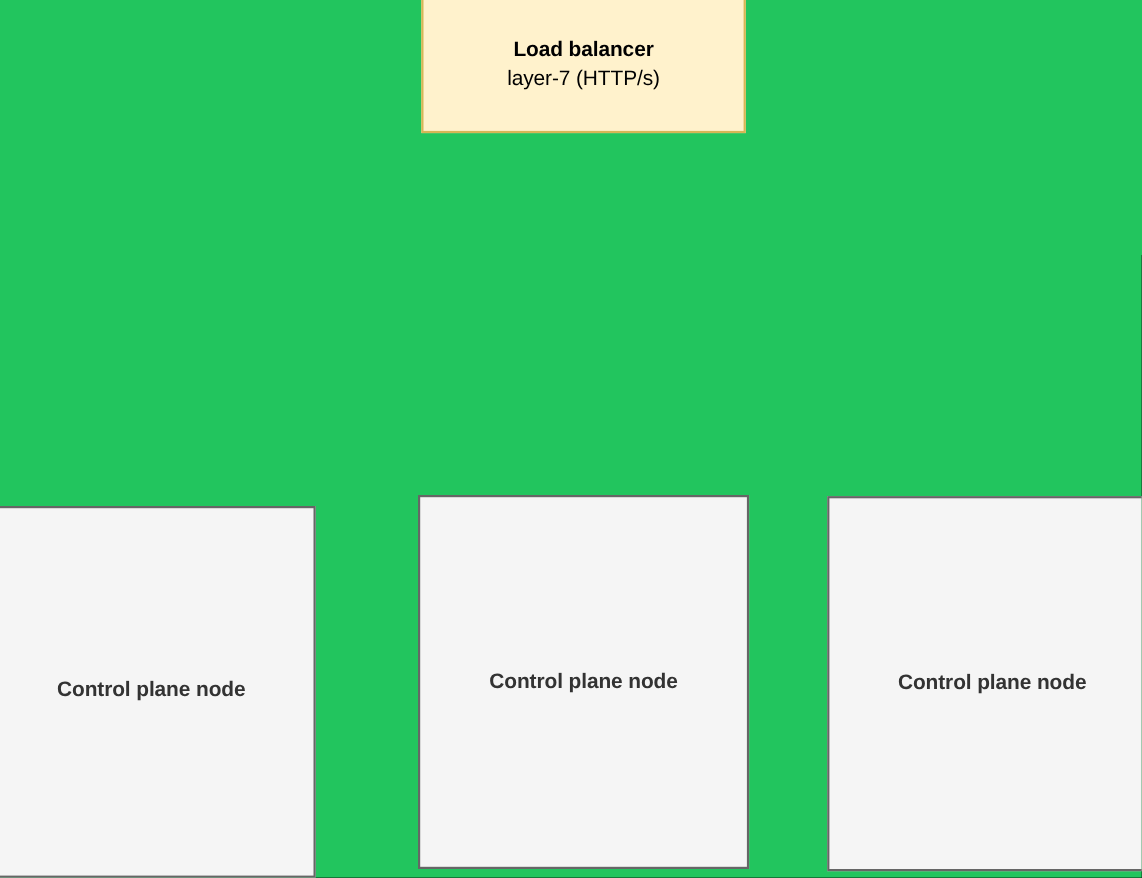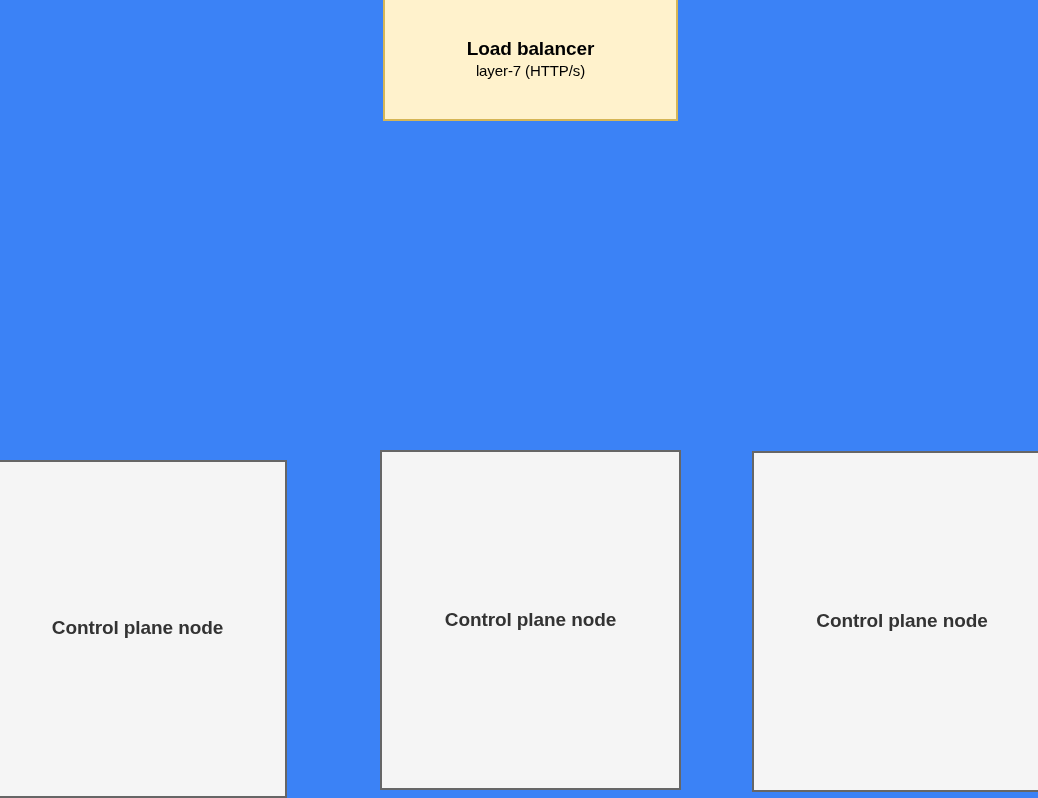--- a/index.html
+++ b/index.html
@@ -4,21 +4,21 @@
 <style>
   html, body {
     margin: 0;
     padding: 0;
     background: #000000;
   }
   #canvas {
     position: relative;
     width: 1038px;
     height: 798px;
-    background: #3b82f6;
+    background: #22c55e;
     overflow: hidden;
     font-family: "Liberation Sans", sans-serif;
     -webkit-font-smoothing: antialiased;
   }
 
   
   .node {
     position: absolute;
     box-sizing: border-box;
     display: flex;
@@ -38,21 +38,21 @@
     border: 2px solid #d6b656;
     color: #000000;
     line-height: 1.32;
   }
   .lb-title {
     font-size: 19px;
     font-weight: bold;
     letter-spacing: -0.1px;
   }
   .lb-sub {
-    font-size: 15px;
+    font-size: 19px;
     font-weight: normal;
     letter-spacing: -0.1px;
   }
 
   
   .cp {
     background: #f5f5f5;
     border: 2px solid #666666;
     color: #333333;
     justify-content: flex-start;

